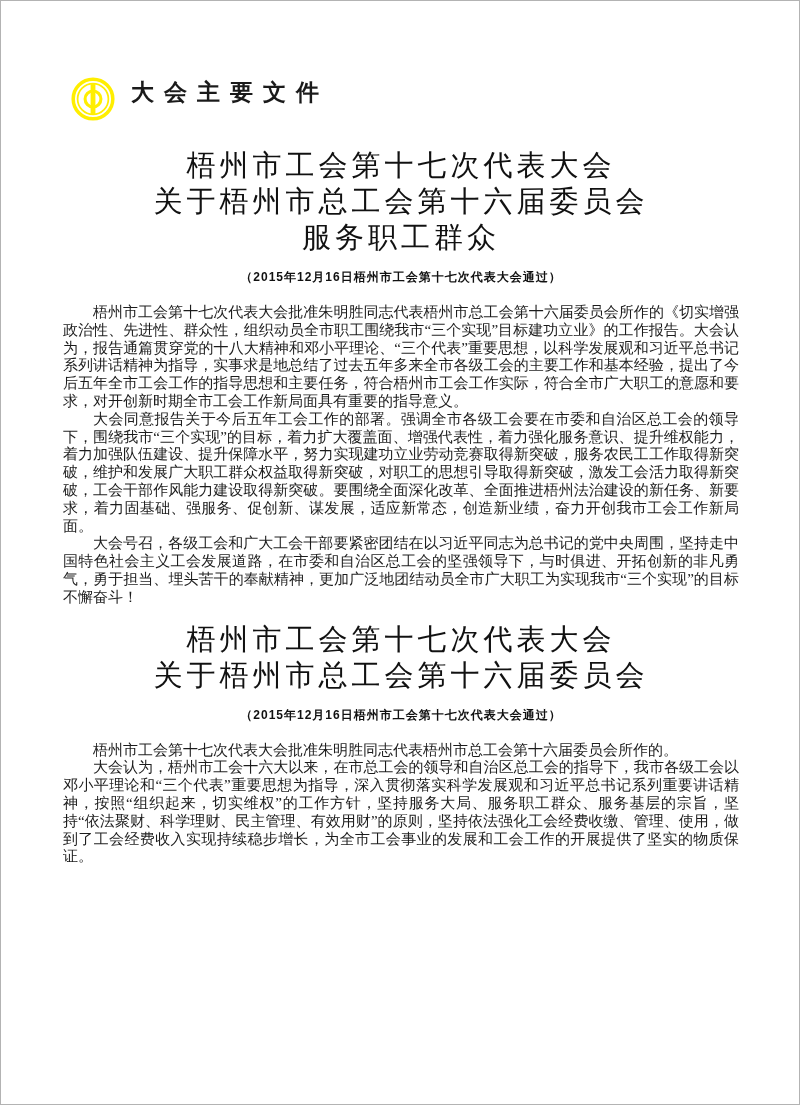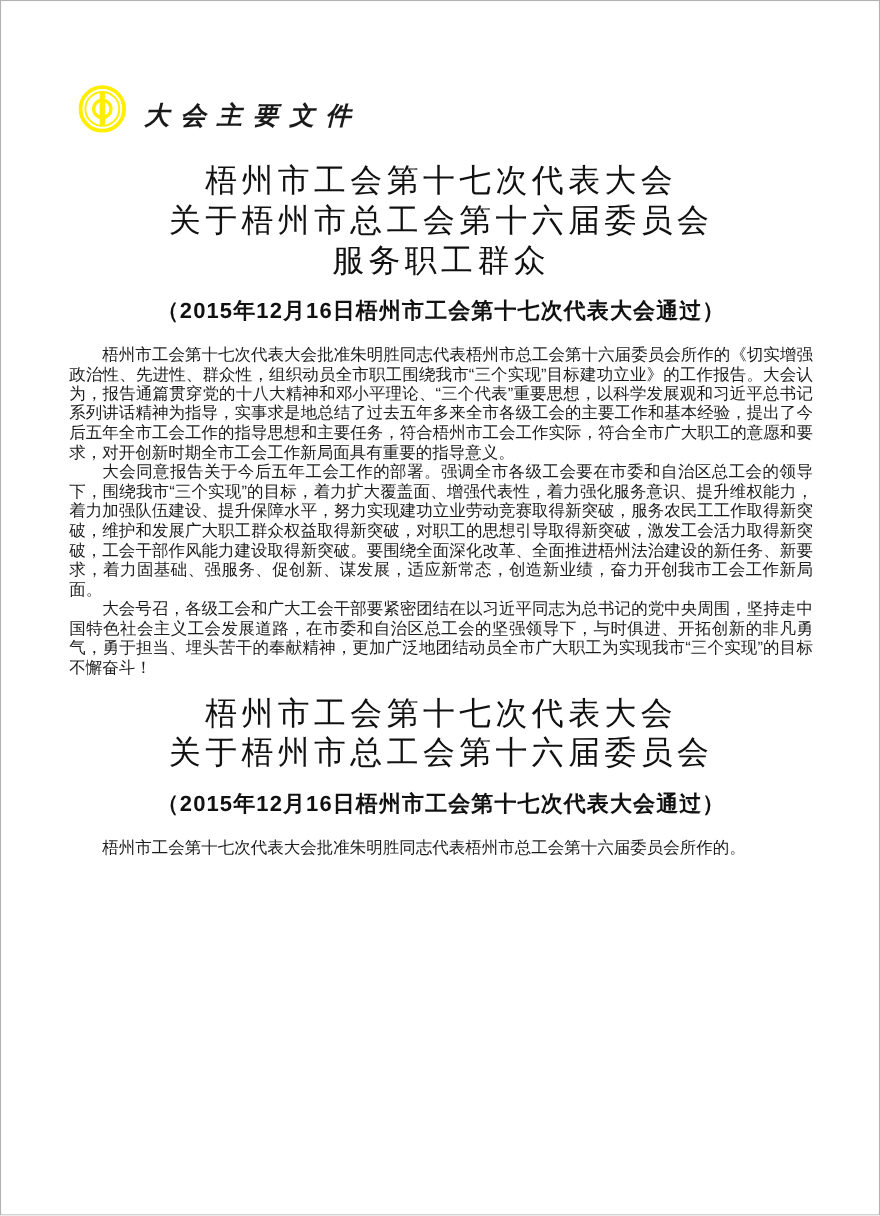--- a/index.html
+++ b/index.html
@@ -15,22 +15,21 @@
     overflow: hidden;
     color: #161616;
   }
 
   
   .header {
     position: absolute;
     top: 76px;
     left: 70px;
     display: flex;
-    align-items: flex-end;
-    font-style: italic;
+    align-items: flex-start;
   }
   .logo { display: inline-block; width: 44px; height: 44px; }
   .logo svg { display: block; }
   .header-title {
     margin-left: 16px;
     font-family: "Liberation Serif", serif;
     font-weight: bold;
     font-size: 23px;
     letter-spacing: 10px;
     color: #1a1a1a;
@@ -53,27 +52,27 @@
     font-size: 29px;
     line-height: 36px;
     letter-spacing: 4px;
     color: #111111;
   }
   .doc-date {
     margin-top: 14px;
     text-align: center;
     font-family: "Liberation Sans", sans-serif;
     font-weight: 700;
-    font-size: 20px;
+    font-size: 12px;
     letter-spacing: 1px;
     color: #111111;
   }
   .doc-body {
     margin-top: 18px;
-    font-family: Liberation Sans, sans-serif;
+    font-family: Liberation Serif, serif;
     font-size: 15px;
     line-height: 17.8px;
     text-align: justify;
     color: #1c1c1c;
   }
   .body-para { text-indent: 2em; }
 
   .page-number {
     margin-top: 16px;
     padding-left: 13px;
@@ -116,19 +115,20 @@
     </section>
 
     <section class="doc">
       <div class="doc-title">
         <div class="title-line">梧州市工会第十七次代表大会</div>
         <div class="title-line">关于梧州市总工会第十六届委员会</div>
       </div>
       <div class="doc-date">（2015年12月16日梧州市工会第十七次代表大会通过）</div>
       <div class="doc-body">
         <p class="body-para">梧州市工会第十七次代表大会批准朱明胜同志代表梧州市总工会第十六届委员会所作的。</p>
+        <p class="body-para">大会认为，梧州市工会十六大以来，在市总工会的领导和自治区总工会的指导下，我市各级工会以邓小平理论和“三个代表”重要思想为指导，深入贯彻落实科学发展观和习近平总书记系列重要讲话精神，按照“组织起来，切实维权”的工作方针，坚持服务大局、服务职工群众、服务基层的宗旨，坚持“依法聚财、科学理财、民主管理、有效用财”的原则，坚持依法强化工会经费收缴、管理、使用，做到了工会经费收入实现持续稳步增长，为全市工会事业的发展和工会工作的开展提供了坚实的物质保证。</p>
       </div>
     </section>
 
 
   </div>
 
 </div>
 
 </body></html>

